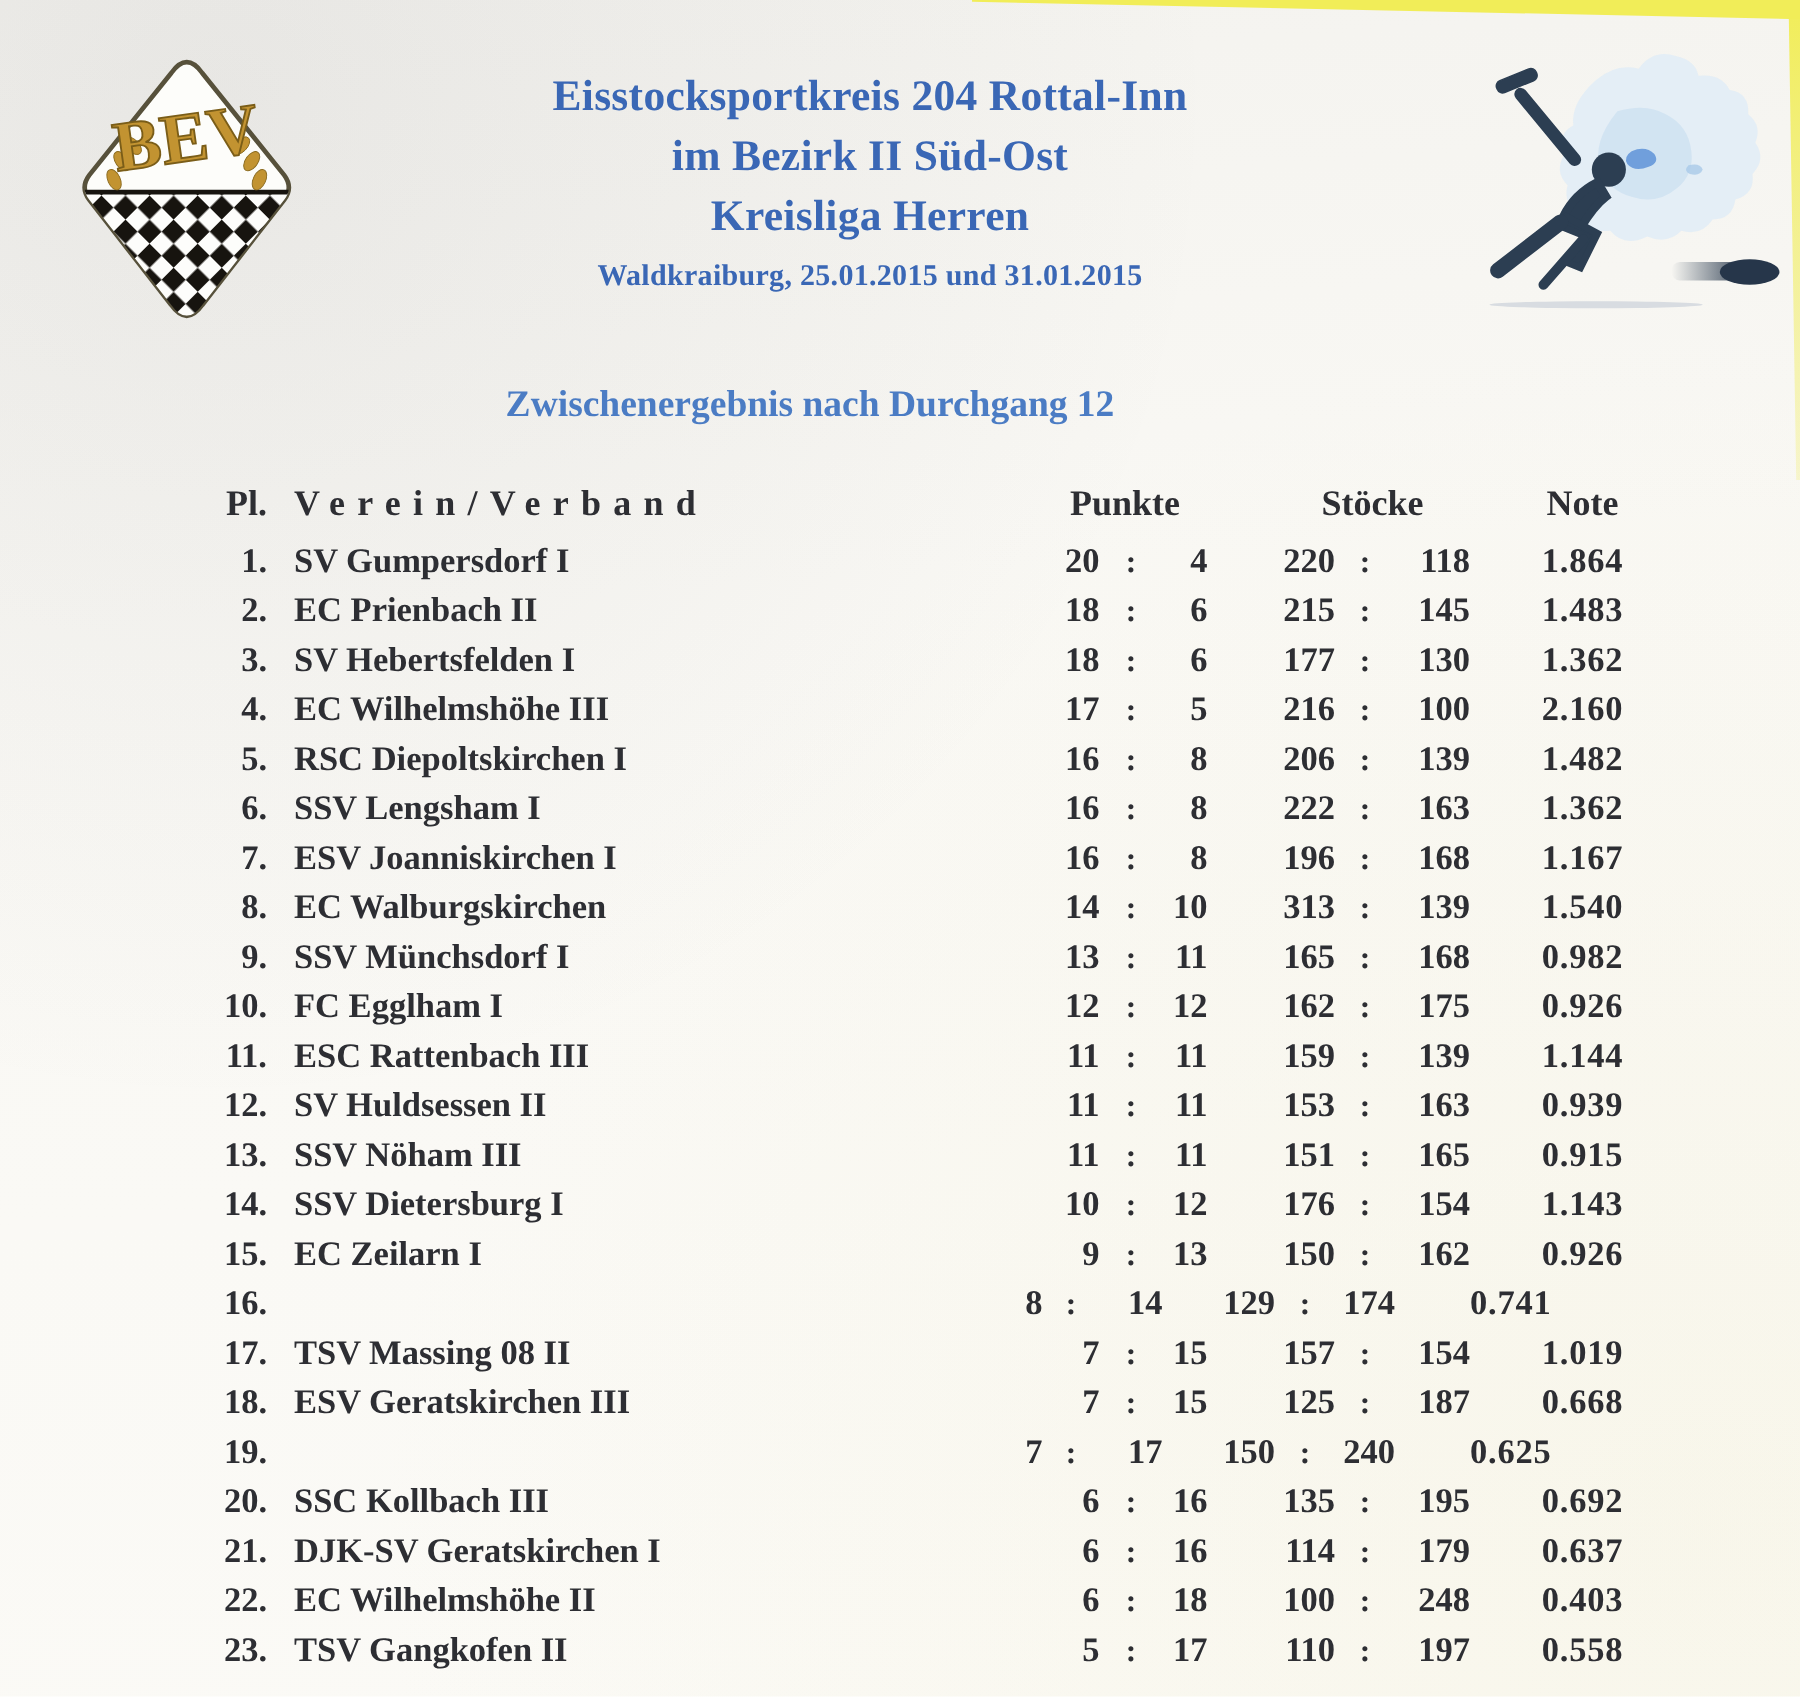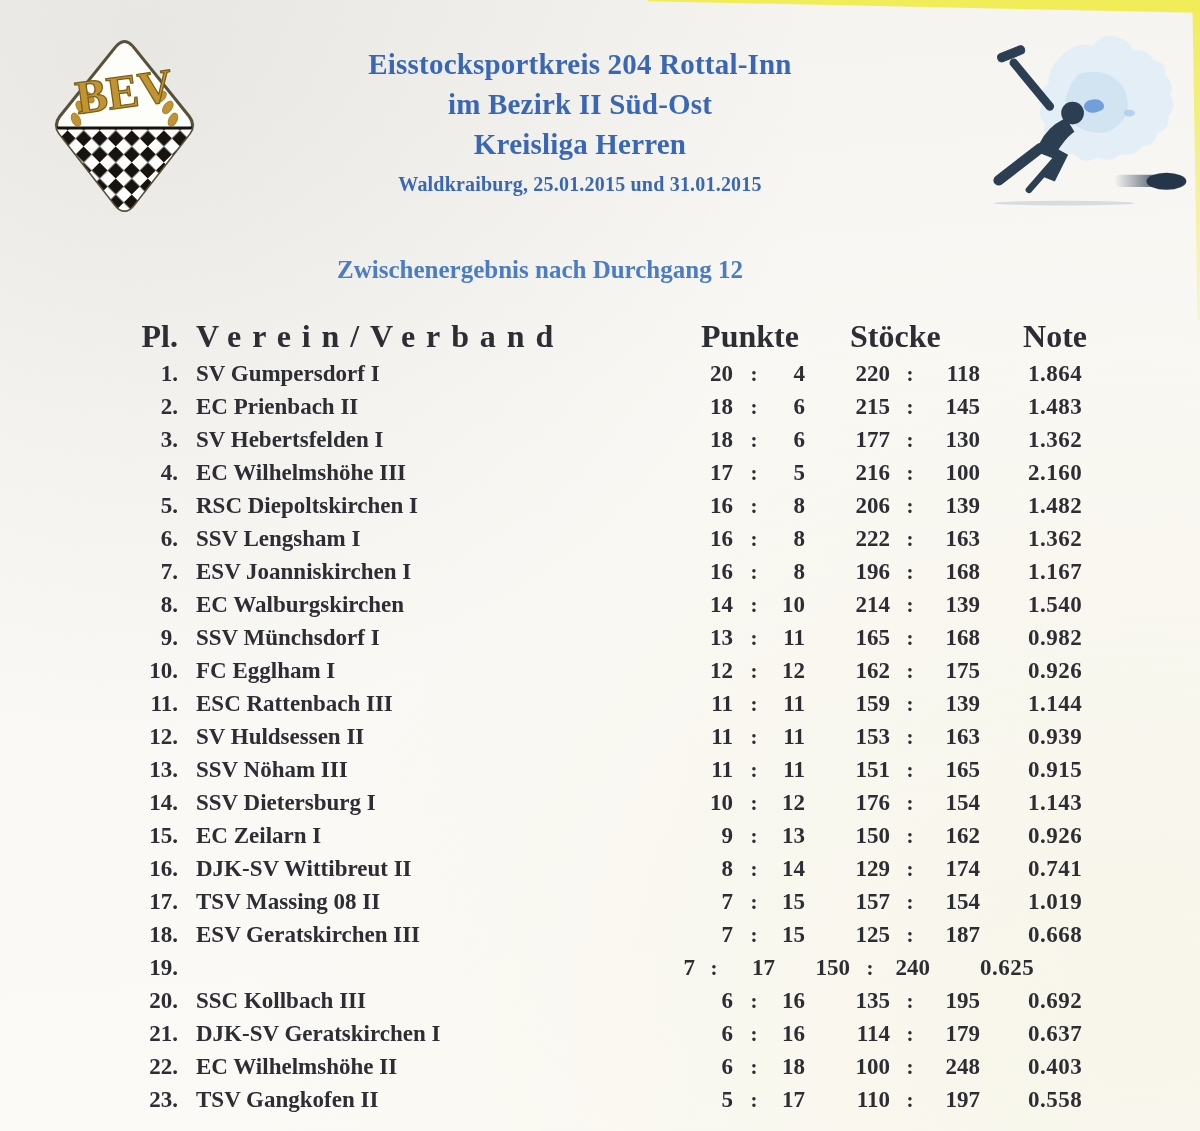--- a/index.html
+++ b/index.html
@@ -45,26 +45,26 @@
     color:var(--subtitle-blue); font-size:25px;
   }
 
   
   .table{position:absolute; left:140px; top:320px; width:965px;}
   .trow{
     display:grid; height:33px; align-items:baseline;
     grid-template-columns:52px 1fr 38px 42px 30px 45px 40px 40px 50px 25px 100px;
     font-size:23px; line-height:33px;
   }
-  .thead{height:37px; font-size:32px;}
+  .thead{height:37px; font-size:24px;}
   .c-pl{text-align:right; padding-right:14px;}
   .c-name{padding-left:4px;}
   .vh{letter-spacing:0.34em;font-family:Liberation Serif, serif;}
   .h-punkte{grid-column:3/6; text-align:center;}
-  .h-stoecke{grid-column:7/10; text-align:left;}
+  .h-stoecke{grid-column:7/10; text-align:center;}
   .h-note{grid-column:11; text-align:center;}
   .c-n{text-align:right;}
   .c-colon{text-align:center; font-size:21px;}
   .c-note{text-align:center; letter-spacing:0.5px;}
 </style>
 </head>
 <body>
 
 <div class="scan-edge-top"></div>
 <div class="scan-edge-right"></div>
@@ -247,21 +247,21 @@
     <span class="c-note">1.167</span>
   </div>
 
   <div class="trow">
     <span class="c-pl">8.</span>
     <span class="c-name">EC Walburgskirchen</span>
     <span class="c-n">14</span>
     <span class="c-colon">:</span>
     <span class="c-n">10</span>
     <span></span>
-    <span class="c-n">214</span>
+    <span class="c-n">313</span>
     <span class="c-colon">:</span>
     <span class="c-n">139</span>
     <span></span>
     <span class="c-note">1.540</span>
   </div>
 
   <div class="trow">
     <span class="c-pl">9.</span>
     <span class="c-name">SSV Münchsdorf I</span>
     <span class="c-n">13</span>
@@ -354,21 +354,20 @@
     <span></span>
     <span class="c-n">150</span>
     <span class="c-colon">:</span>
     <span class="c-n">162</span>
     <span></span>
     <span class="c-note">0.926</span>
   </div>
 
   <div class="trow">
     <span class="c-pl">16.</span>
-    <span class="c-name">DJK-SV Wittibreut II</span>
     <span class="c-n">8</span>
     <span class="c-colon">:</span>
     <span class="c-n">14</span>
     <span></span>
     <span class="c-n">129</span>
     <span class="c-colon">:</span>
     <span class="c-n">174</span>
     <span></span>
     <span class="c-note">0.741</span>
   </div>

